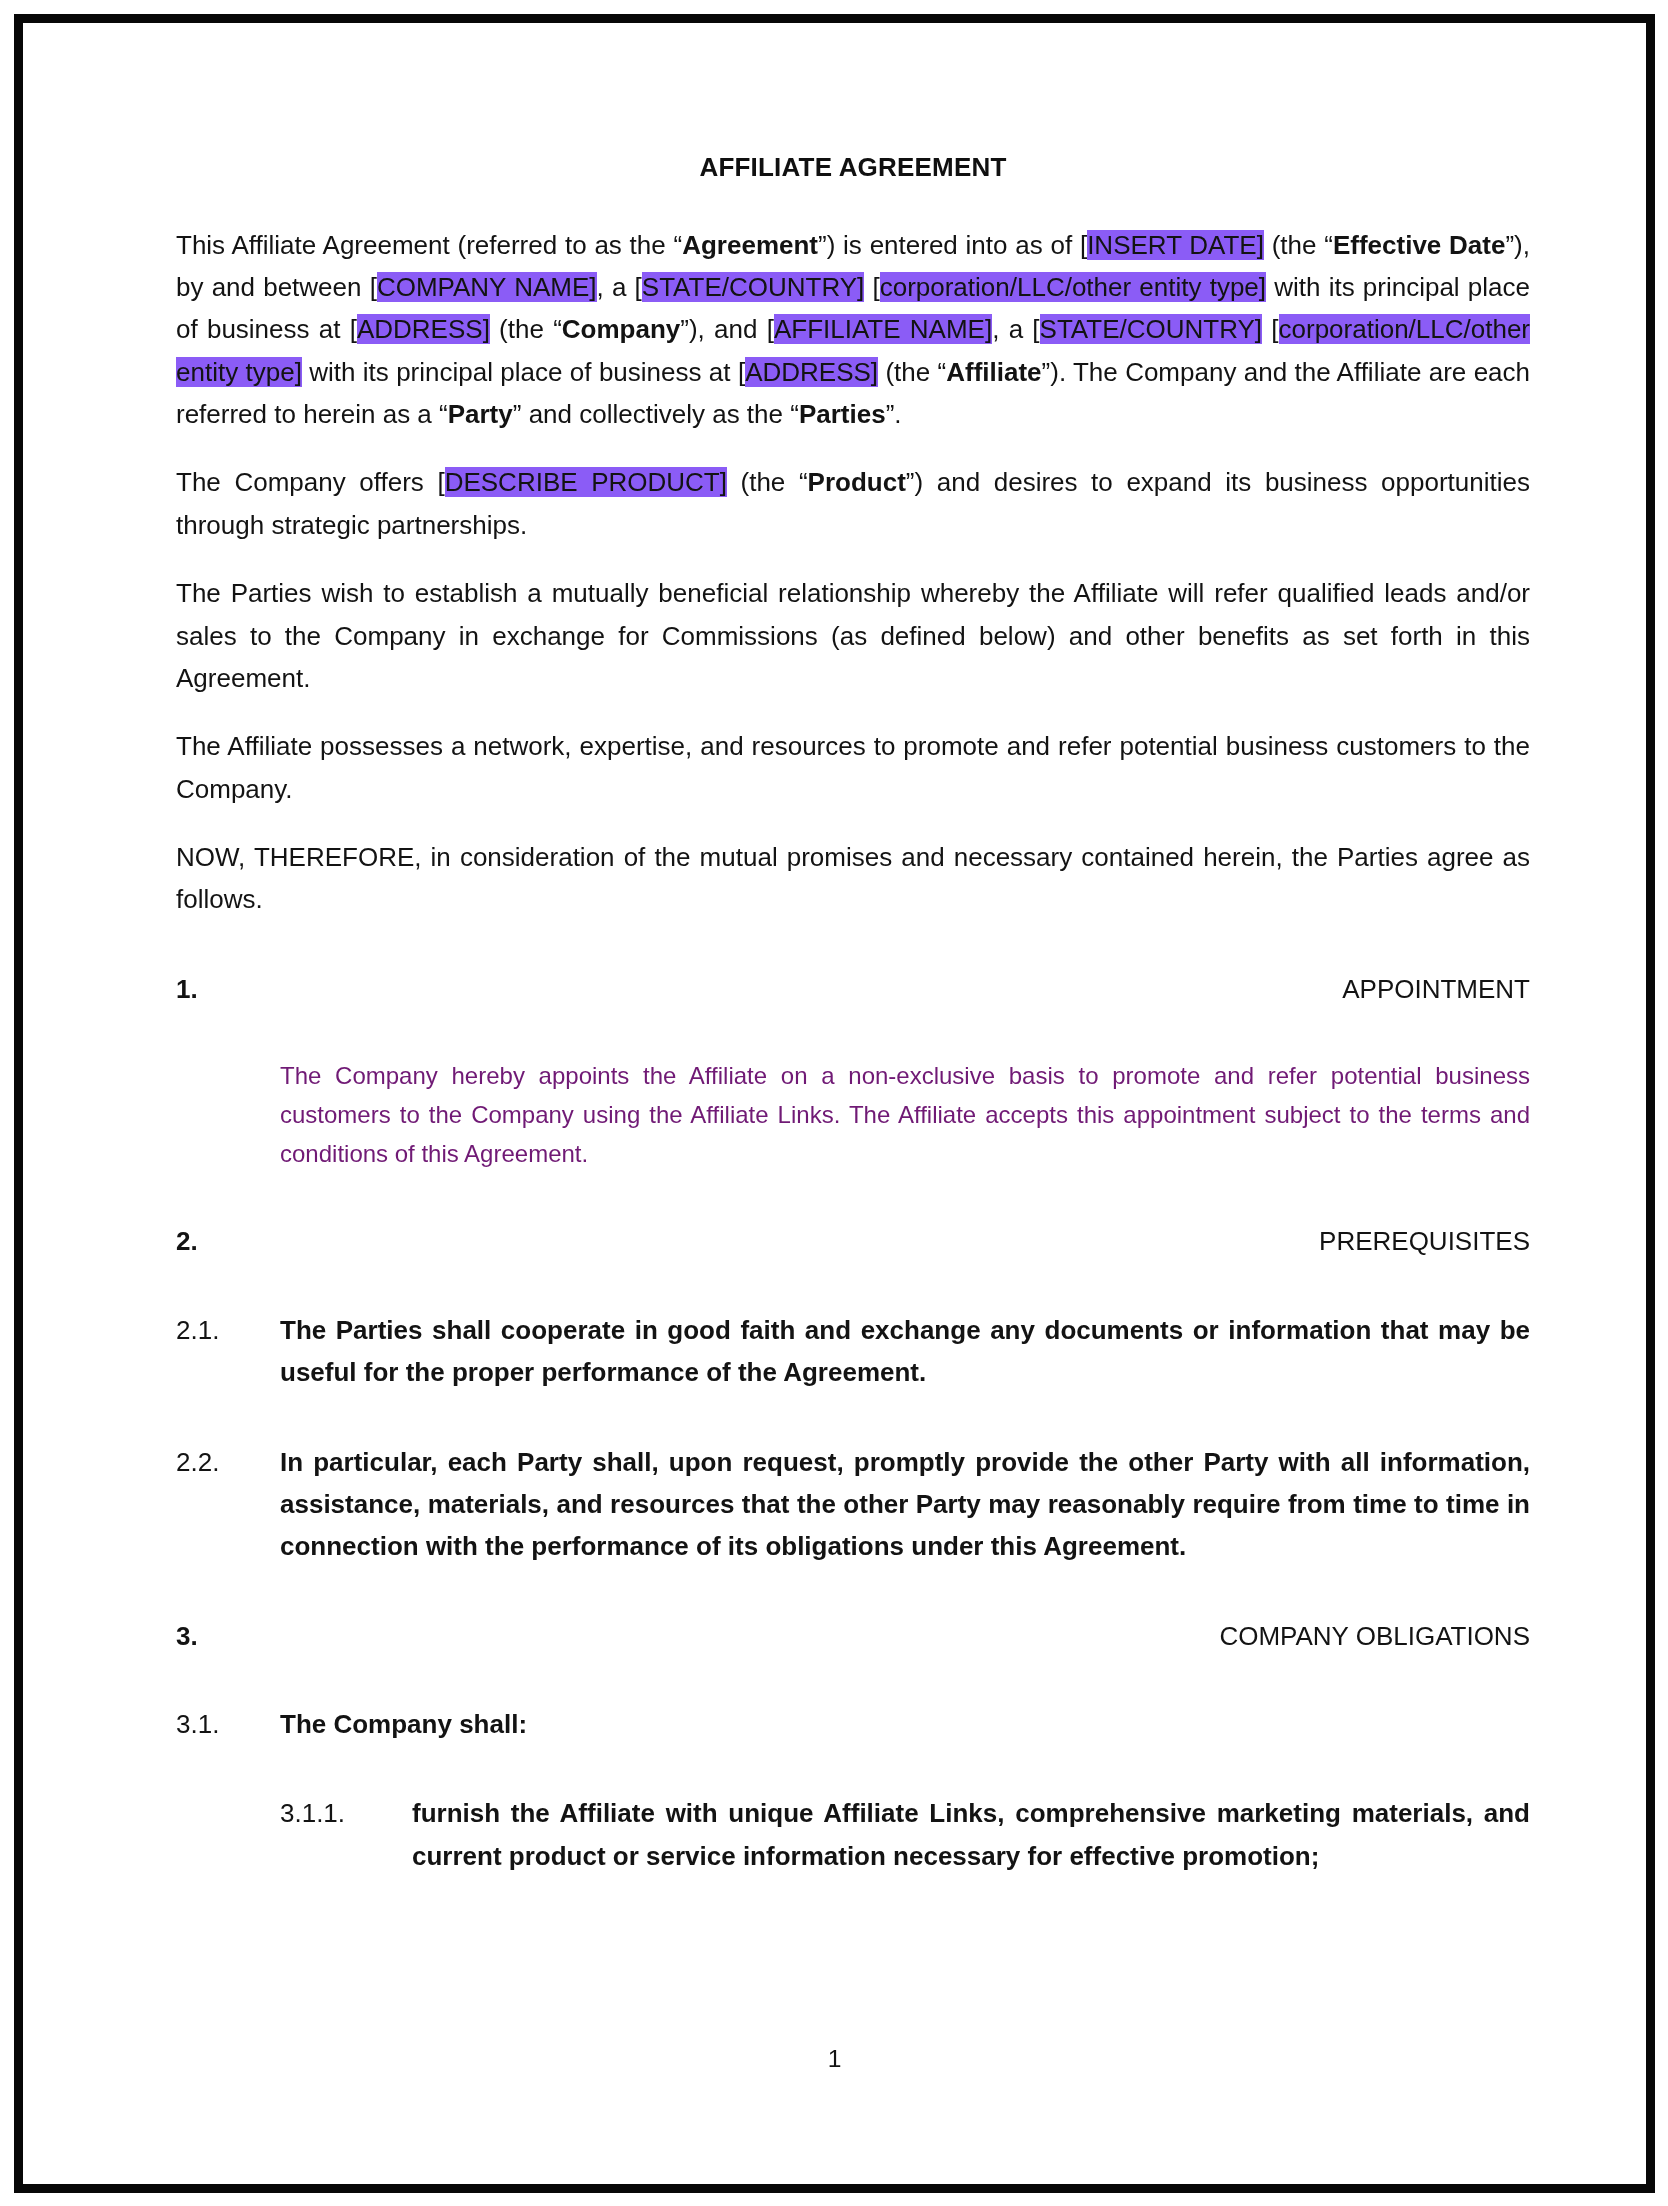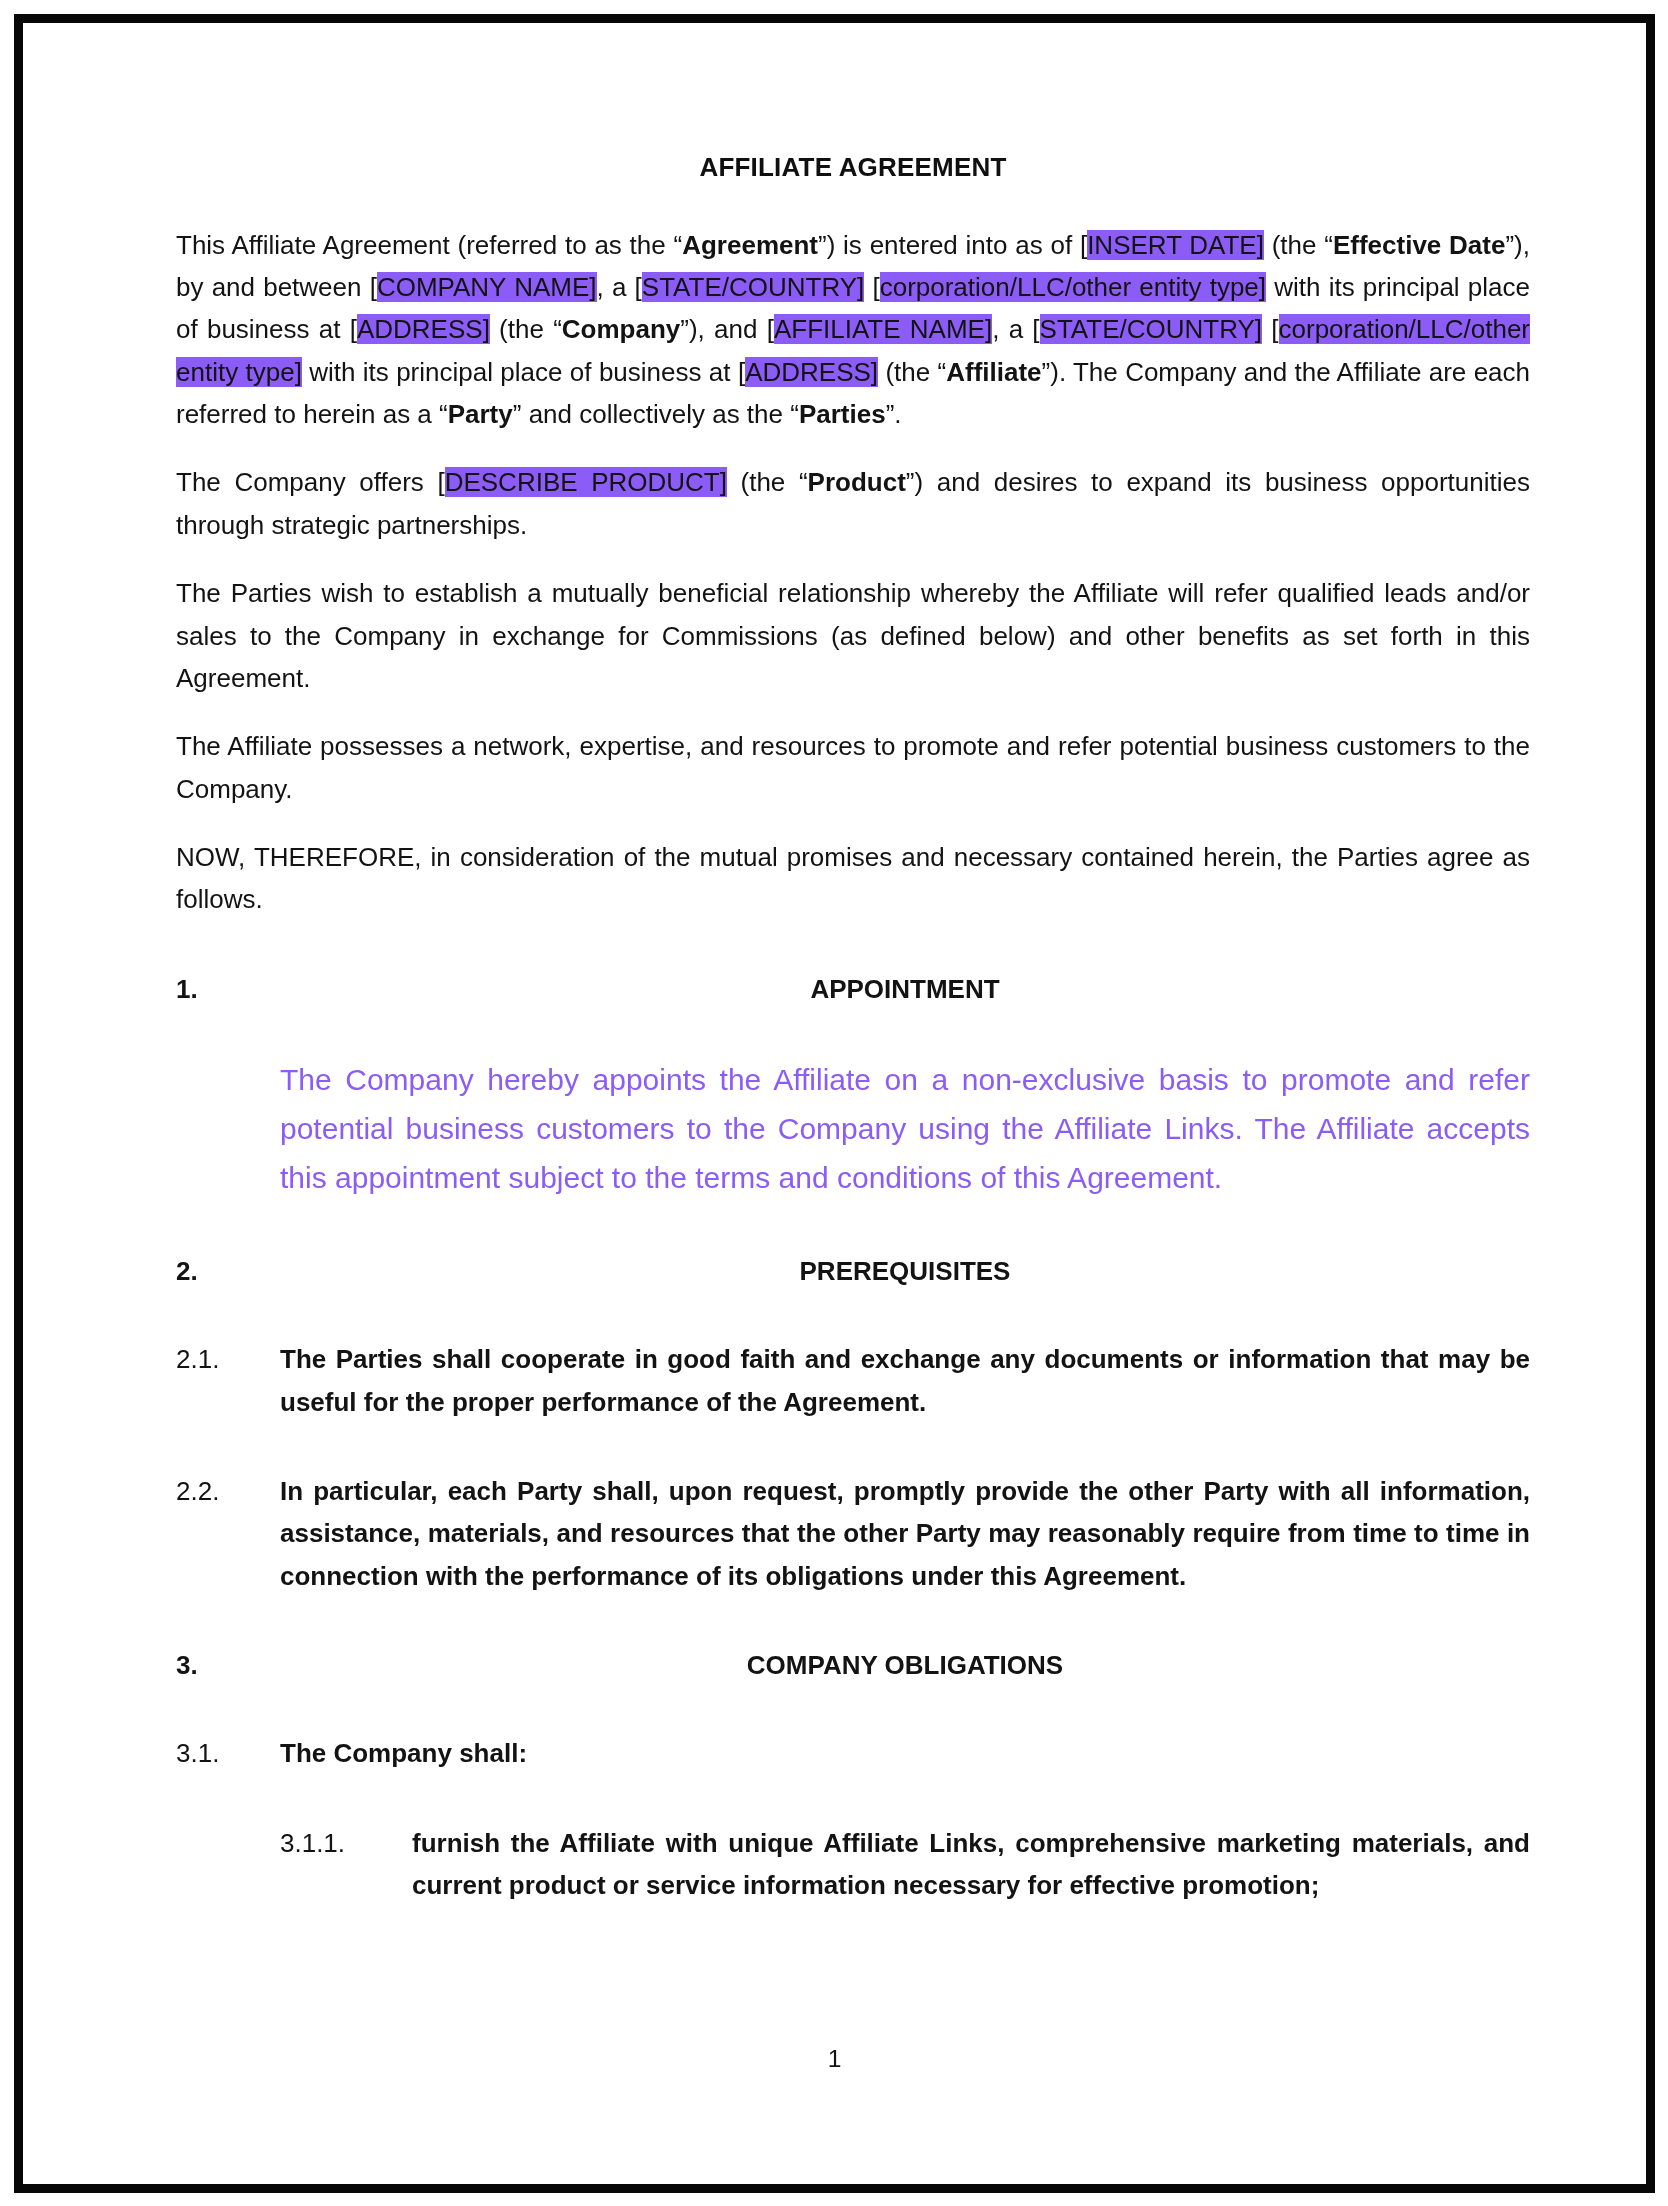--- a/index.html
+++ b/index.html
@@ -86,32 +86,32 @@
     line-height: 1.63;
     color: #131313;
     text-align: justify;
     text-justify: inter-word;
     font-weight: bold;
   }
 
   
   .lvl1 { margin-top: 47px; margin-bottom: 46px; }
   .lvl1 .num { width: 104px; font-weight: bold; }
-  .lvl1 .body { font-weight: bold; text-align: center; }
+  .lvl1 .body { font-weight: normal; text-align: right; }
 
   
   .lvl1-text {
     margin: 0 0 47px 104px;
     padding-left: 0;
   }
   .lvl1-text .inner {
     margin-left: 0;
-    font-size: 30px;
-    line-height: 1.63;
-    color: #8b5cf6;
+    font-size: 24px;
+    line-height: 1.63;
+    color: #701a75;
     text-align: justify;
     text-justify: inter-word;
   }
 
   
   .lvl2 { margin-top: 4px; margin-bottom: 47px; }
   .lvl2 .num { width: 104px; }
   .lvl2 .body { }
 
   

